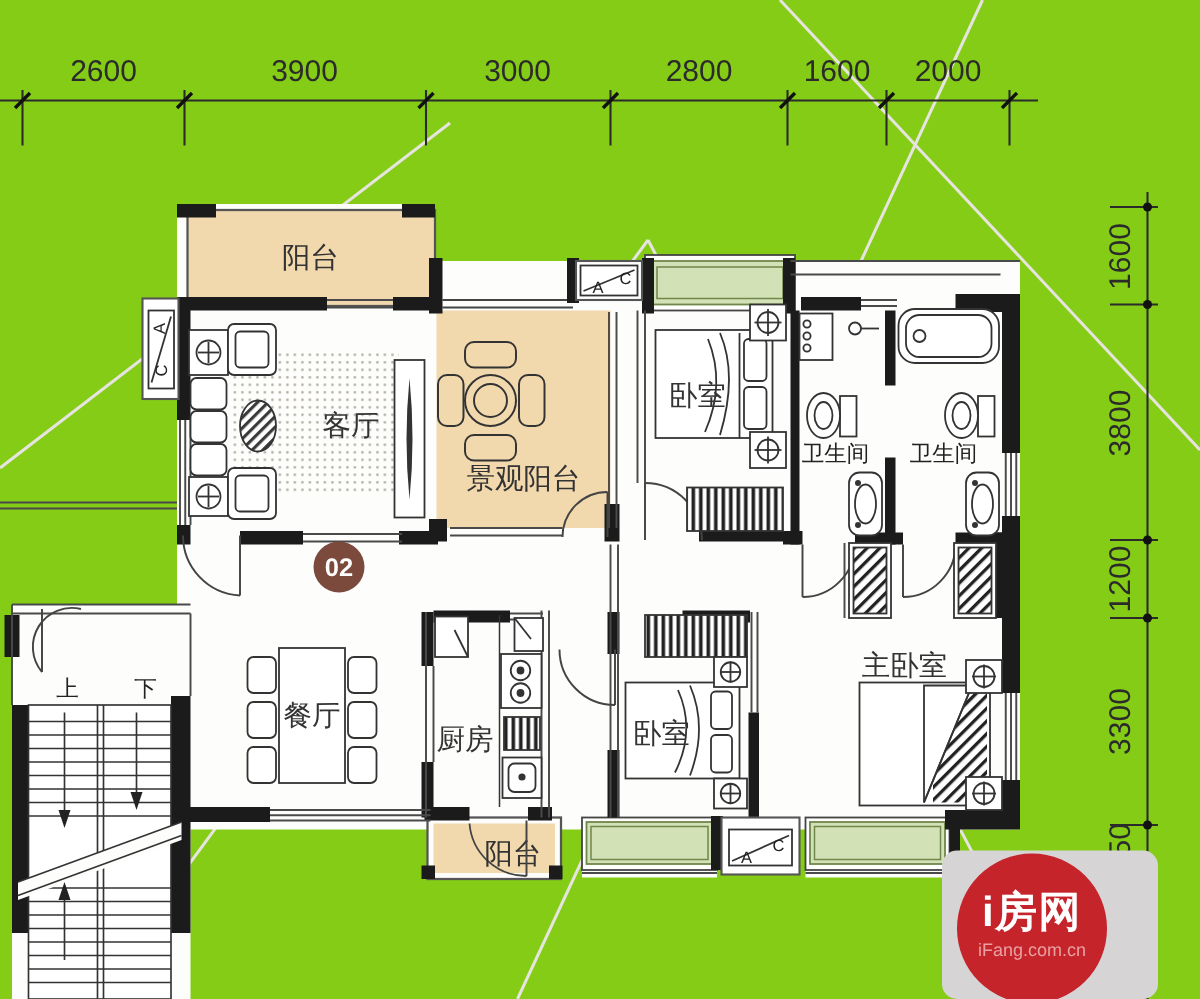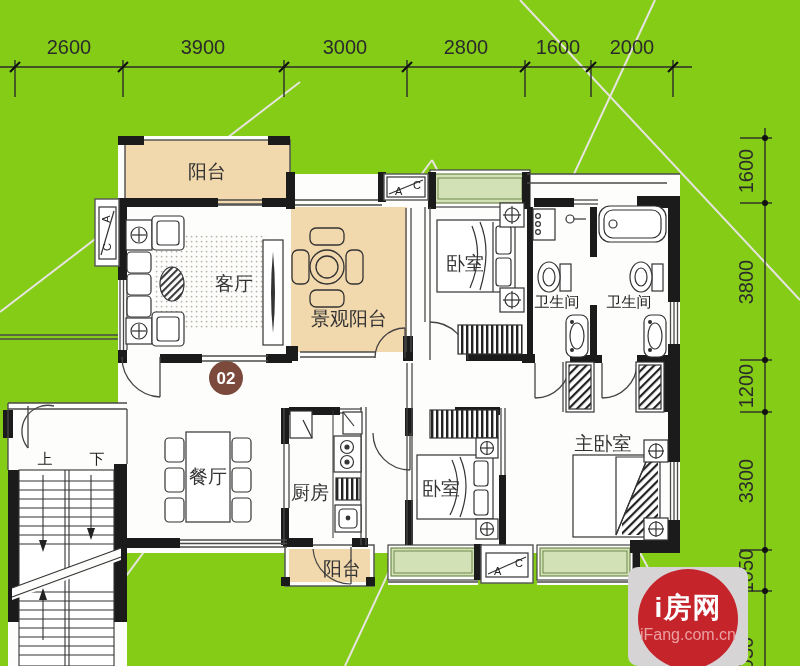--- a/index.html
+++ b/index.html
@@ -6,27 +6,27 @@
   .stage{position:relative;width:800px;height:666px;overflow:hidden;
          background:#84cc16;font-family:"Liberation Sans",sans-serif;}
   svg{position:absolute;left:0;top:0;}
   text{font-family:"Liberation Sans",sans-serif;fill:#2b2b2b;}
   .dim{font-size:20px;}
   .room{font-size:19px;fill:#333;}
   .rooms{font-size:15px;fill:#222;}
   .ac{font-size:11px;fill:#222;}
   .badge-txt{font-size:17px;font-weight:bold;fill:#fff;}
   
-  .logo{position:absolute;left:628px;top:567px;width:120px;height:99px;
+  .logo{position:absolute;left:628px;top:567px;width:144px;height:99px;
         background:#d6d4d5;border-radius:10px;}
   .logo-circle{position:absolute;left:10px;top:2px;width:100px;height:100px;
         border-radius:50%;background:#c5242b;text-align:center;}
   .logo-title{margin-top:24px;font-size:28px;font-weight:bold;color:#fff;
         letter-spacing:1px;line-height:1.1;}
-  .logo-domain{font-size:16px;color:#e9a0a2;margin-top:2px;}
+  .logo-domain{font-size:12px;color:#e9a0a2;margin-top:2px;}
 </style>
 </head>
 <body>
 
 <div class="stage">
 <svg width="800" height="666" viewBox="0 0 800 666">
   <defs>
     <pattern id="rug" width="5" height="5" patternUnits="userSpaceOnUse">
       <circle cx="1.6" cy="1.6" r="0.9" fill="#b7b1a8"></circle>
     </pattern>

